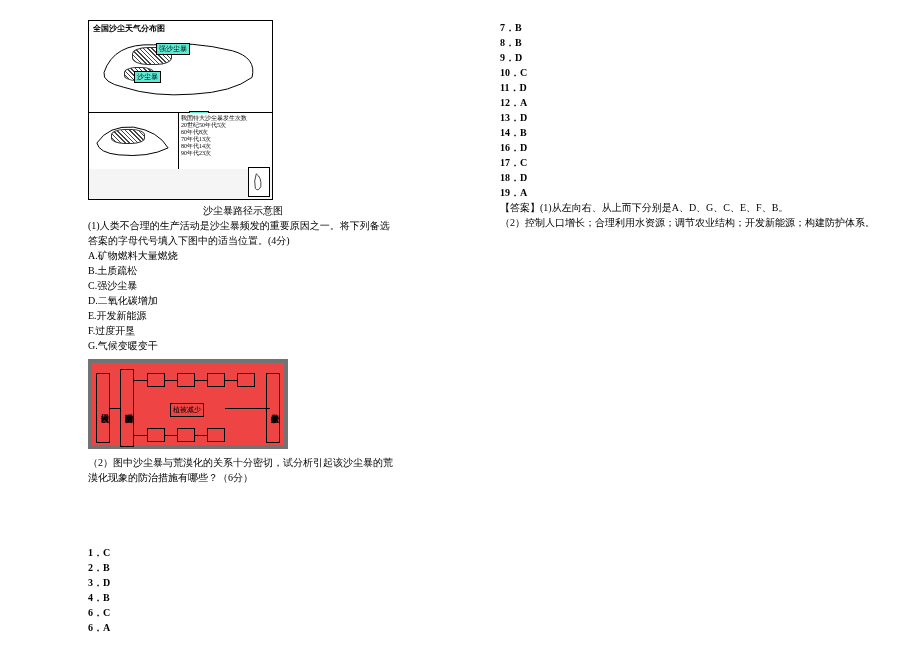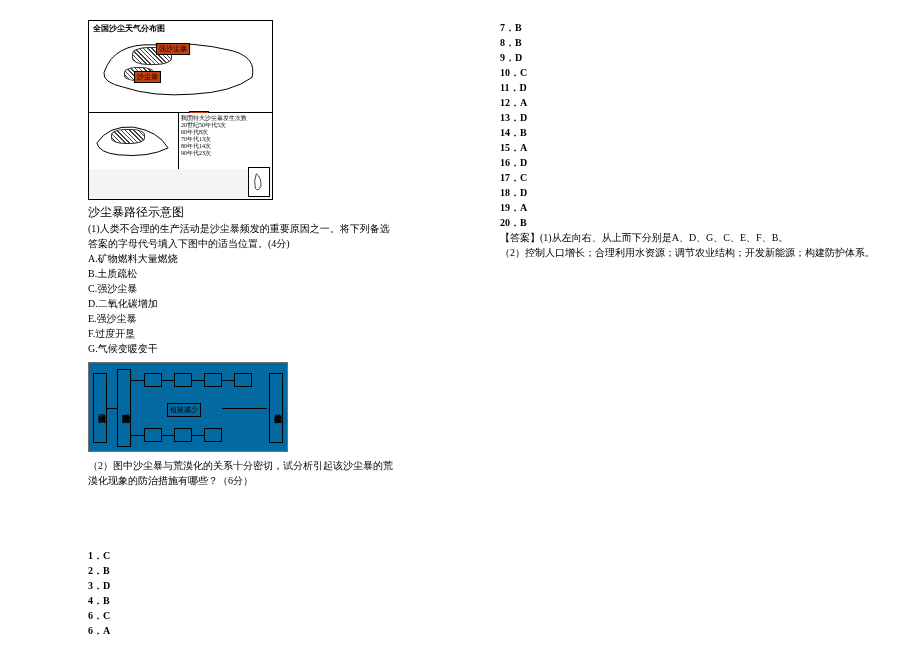--- a/index.html
+++ b/index.html
@@ -60,57 +60,57 @@
       top: 2px;
       left: 4px;
       font-size: 8px;
       font-weight: bold;
     }
     .label-box {
       position: absolute;
       border: 1px solid #000;
       font-size: 7px;
       padding: 0 2px;
-      background: #c2410c;
+      background: #5eead4;
     }
     .china-outline {
       position: absolute;
       top: 12px;
       left: 5px;
       right: 5px;
       bottom: 5px;
     }
     .hatched {
       position: absolute;
       background: repeating-linear-gradient(45deg, #444 0, #444 1px, transparent 1px, transparent 3px);
       border: 1px solid #333;
     }
     .legend-row {
       font-size: 6px;
       line-height: 7px;
       white-space: nowrap;
     }
     .map-caption {
-      text-align: left;
-      font-size: 12px;
+      text-align: center;
+      font-size: 10px;
       margin-top: 1px;
     }
     .text-line {
       line-height: 15px;
     }
     .choice-line {
       line-height: 15px;
     }
     .diagram-box {
       width: 200px;
       height: 90px;
-      border: 1px solid #737373;
+      border: 4px solid #737373;
       position: relative;
       margin: 6px 0;
-      background: #0369a1;
+      background: #ef4444;
     }
     .vbox {
       position: absolute;
       border: 1px solid #000;
       width: 14px;
       font-size: 8px;
       text-align: center;
       line-height: 10px;
       padding: 2px 0;
       writing-mode: vertical-rl;
@@ -189,21 +189,21 @@
       </svg>
     </div>
   </div>
   <div class="map-caption">沙尘暴路径示意图</div>
 
   <div class="text-line">(1)人类不合理的生产活动是沙尘暴频发的重要原因之一。将下列备选答案的字母代号填入下图中的适当位置。(4分)</div>
   <div class="choice-line">A.矿物燃料大量燃烧</div>
   <div class="choice-line">B.土质疏松</div>
   <div class="choice-line">C.强沙尘暴</div>
   <div class="choice-line">D.二氧化碳增加</div>
-  <div class="choice-line">E.强沙尘暴</div>
+  <div class="choice-line">E.开发新能源</div>
   <div class="choice-line">F.过度开垦</div>
   <div class="choice-line">G.气候变暖变干</div>
 
   <div class="diagram-box">
     <div class="vbox" style="left:4px;top:10px;height:70px;">人口增长过快</div>
     <div class="vbox" style="left:28px;top:6px;height:78px;">人类不合理的生产活动</div>
     <div class="sbox" style="left:55px;top:10px;"></div>
     <div class="sbox" style="left:85px;top:10px;"></div>
     <div class="sbox" style="left:115px;top:10px;"></div>
     <div class="sbox" style="left:145px;top:10px;"></div>
@@ -237,23 +237,21 @@
 
 <div class="right-col">
   <div class="answer-line">7．B</div>
   <div class="answer-line">8．B</div>
   <div class="answer-line">9．D</div>
   <div class="answer-line">10．C</div>
   <div class="answer-line">11．D</div>
   <div class="answer-line">12．A</div>
   <div class="answer-line">13．D</div>
   <div class="answer-line">14．B</div>
-  <div class="answer-line">15．A</div>
   <div class="answer-line">16．D</div>
   <div class="answer-line">17．C</div>
   <div class="answer-line">18．D</div>
   <div class="answer-line">19．A</div>
-  <div class="answer-line">20．B</div>
   <div class="ans-block">
     <span>【答案】</span><span>(1)从左向右、从上而下分别是A、D、G、C、E、F、B。</span>
   </div>
   <div class="ans-block">（2）控制人口增长；合理利用水资源；调节农业结构；开发新能源；构建防护体系。</div>
 </div>
 
 </body></html>

